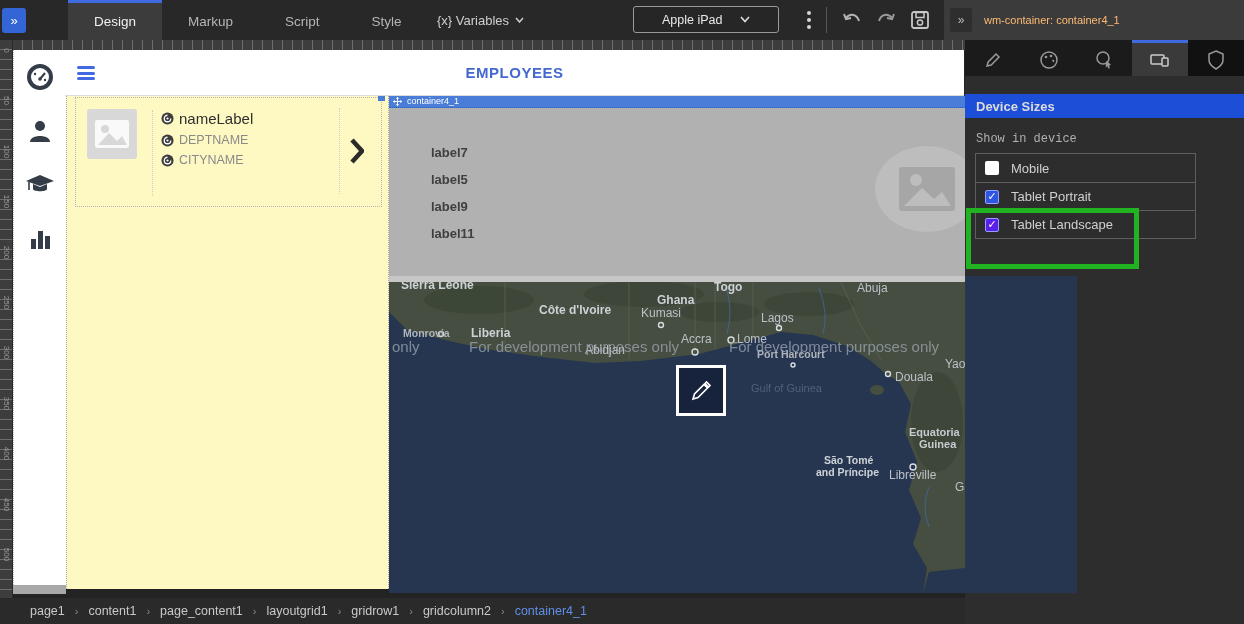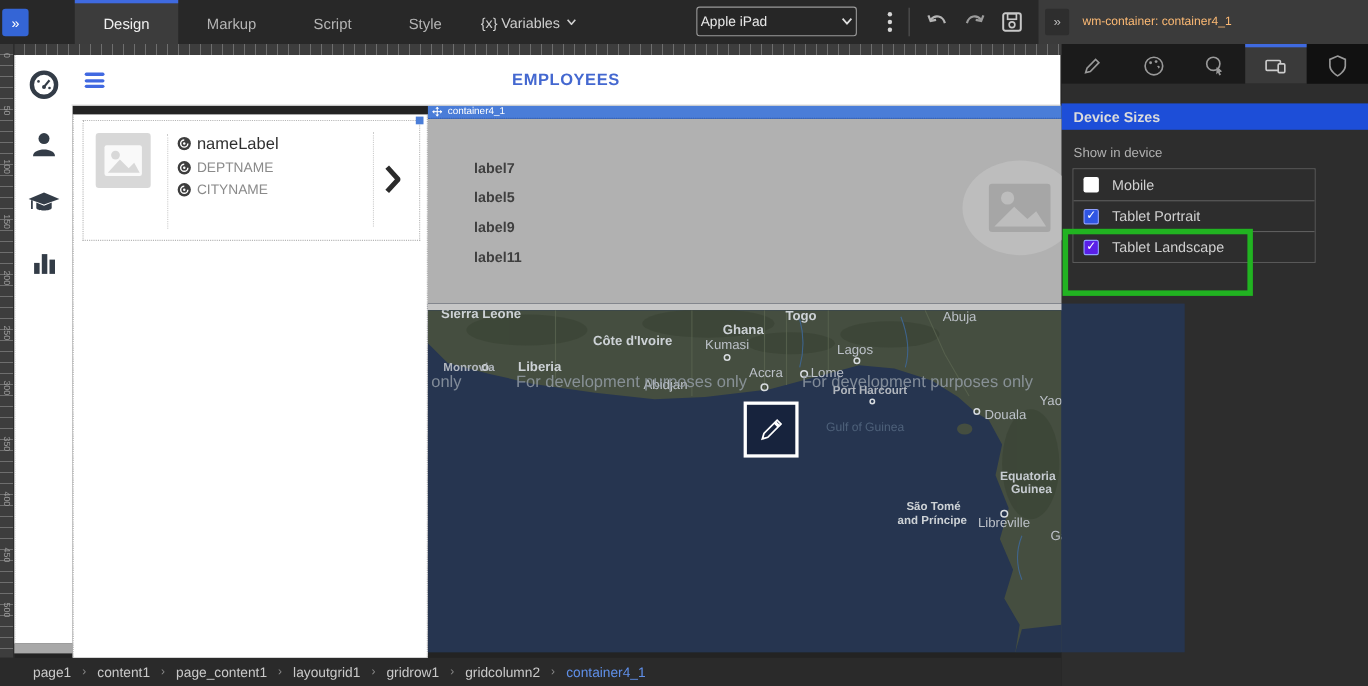--- a/index.html
+++ b/index.html
@@ -6,36 +6,36 @@
   *{box-sizing:border-box;font-family:"Liberation Sans","DejaVu Sans",sans-serif;}
   #app{position:relative;width:1244px;height:624px;background:#232323;overflow:hidden;}
 
   
   .topbar{position:absolute;left:0;top:0;width:944px;height:40px;background:#282828;}
   .collapse-btn{position:absolute;left:2px;top:8px;width:24px;height:25px;background:#3465d6;border-radius:3px;color:#fff;font-size:13px;display:flex;align-items:center;justify-content:center;}
   .tabs{position:absolute;left:68px;top:0;height:40px;display:flex;}
   .tab{height:40px;padding:0 26px;display:flex;align-items:center;color:#b5b5b5;font-size:13.5px;border-top:3px solid transparent;cursor:pointer;}
   .tab.active{background:#3c3c3c;border-top-color:#3f6ae0;color:#f0f0f0;}
   .variables{position:absolute;left:437px;top:0;height:40px;display:flex;align-items:center;gap:6px;color:#cfcfcf;font-size:13px;}
-  .select-box{position:absolute;left:633px;top:6px;width:146px;height:27px;border:1px solid #9a9a9a;border-radius:3px;background:#262626;color:#e8e8e8;font-size:12.5px;display:flex;align-items:center;padding:0 3px;justify-content:space-between;}
+  .select-box{position:absolute;left:633px;top:6px;width:146px;height:27px;border:1px solid #9a9a9a;border-radius:3px;background:#262626;color:#e8e8e8;font-size:12.5px;display:flex;align-items:center;padding:0 28px;justify-content:space-between;}
   .kebab{position:absolute;left:802px;top:9px;width:14px;height:22px;display:flex;flex-direction:column;align-items:center;justify-content:space-between;padding:2px 0;}
   .kebab i{width:4px;height:4px;border-radius:50%;background:#d5d5d5;}
   .tb-divider{position:absolute;left:826px;top:7px;width:1px;height:26px;background:#555;}
   .tb-icon{position:absolute;top:7px;width:28px;height:26px;display:flex;align-items:center;justify-content:center;}
   
   .panel-header{position:absolute;left:944px;top:0;width:300px;height:40px;background:#3b3b3b;display:flex;align-items:center;}
   .panel-toggle{width:22px;height:24px;margin-left:6px;background:#2e2e2e;border-radius:2px;color:#bbb;font-size:12px;display:flex;align-items:center;justify-content:center;}
   .panel-title{color:#fdba74;font-size:11px;margin-left:12px;white-space:nowrap;}
   .inspector{position:absolute;left:965px;top:40px;width:279px;height:584px;background:#2d2d2d;}
   .ins-tabs{position:absolute;left:0;top:0;width:279px;height:36px;background:#1b1b1b;display:flex;}
   .ins-tab{width:55.8px;height:36px;display:flex;align-items:center;justify-content:center;border-top:3px solid transparent;}
   .ins-tab.active{background:#3a3a3a;border-top-color:#3f6ae0;}
   .ins-tab.last{background:#111;}
   .section-bar{position:absolute;left:0;top:54px;width:279px;height:24px;background:#1d4ed8;color:#dcdcdc;font-weight:bold;font-size:13px;display:flex;align-items:center;padding-left:11px;}
-  .group-label{position:absolute;left:11px;top:92px;color:#b0b0b0;font-size:12px;}
+  .group-label{position:absolute;left:11px;top:92px;color:#b0b0b0;font-size:12px;font-family:Liberation Mono, monospace;}
   .device-list{position:absolute;left:10px;top:113px;width:221px;border:1px solid #5e5e5e;}
   .device-row{height:28px;display:flex;align-items:center;border-top:1px solid #5e5e5e;padding-left:9px;gap:12px;background:#2d2d2d;}
   .device-row:first-child{border-top:none;}
   .cb{width:14px;height:14px;border-radius:2px;background:#fff;display:flex;align-items:center;justify-content:center;color:#fff;font-size:11px;line-height:1;}
   .device-row .lbl{color:#d0d0d0;font-size:13px;}
   .green-box{position:absolute;left:966px;top:208px;width:173px;height:61px;border:5px solid #21b321;z-index:50;pointer-events:none;}
 
   
   .corner{position:absolute;left:0;top:40px;width:13px;height:10px;background:#333;}
   .vruler{position:absolute;left:0;top:40px;width:13px;height:558px;background:#3d3d3d;border-right:1px solid #2a2a2a;
@@ -45,21 +45,21 @@
     background-image:repeating-linear-gradient(to right,transparent 0,transparent 9px,#6e6e6e 9px,#6e6e6e 10px);}
   .widget-sidebar{position:absolute;left:13px;top:50px;width:53px;height:535px;background:#fff;border-left:1px dotted #bbb;display:flex;flex-direction:column;align-items:center;padding-top:12px;gap:24px;}
   .sidebar-strip{position:absolute;left:13px;top:585px;width:53px;height:9px;background:#a8a8a8;}
   .wicon{width:30px;height:30px;display:flex;align-items:center;justify-content:center;}
 
   
   .emp-header{position:absolute;left:65px;top:50px;width:899px;height:46px;background:#fff;border-bottom:1px solid #dcdcdc;z-index:5;}
   .hamburger{position:absolute;left:12px;top:16px;width:18px;height:14px;display:flex;flex-direction:column;justify-content:space-between;}
   .hamburger i{height:3px;background:#4169e1;border-radius:2px;}
   .emp-title{position:absolute;left:0;right:0;top:14px;text-align:center;color:#4468d0;font-size:15px;font-weight:bold;letter-spacing:.5px;}
-  .list-panel{position:absolute;left:66px;top:104px;width:323px;height:497px;background:#ffffff;border-left:1px dotted #aaa;border-right:1px dotted #aaa;text-align:center;}
+  .list-panel{position:absolute;left:66px;top:92px;width:323px;height:497px;background:#fef9c3;border-left:1px dotted #aaa;border-right:1px dotted #aaa;text-align:center;}
   .list-card{position:absolute;left:8px;top:5px;width:307px;height:110px;border:1px dotted #b5b5b5;}
   .img-cell{position:absolute;left:11px;top:11px;width:50px;height:50px;background:#d8d8d8;border-radius:3px;display:flex;align-items:center;justify-content:center;}
   .card-rows{position:absolute;left:76px;top:12px;border-left:1px dotted #ccc;padding-left:8px;height:86px;}
   .card-row{display:flex;align-items:center;gap:5px;margin-bottom:6px;}
   .card-row .t0{font-size:15px;color:#2f2f2f;}
   .card-row .t1{font-size:12.5px;color:#8a8a8a;}
   .chev-cell{position:absolute;right:8px;top:10px;bottom:12px;width:34px;border-left:1px dotted #ccc;display:flex;align-items:center;justify-content:center;}
   .blue-handle{position:absolute;right:-4px;top:-4px;width:7px;height:7px;background:#4a7dd8;}
 
   .right-col{position:absolute;left:389px;top:96px;width:576px;height:497px;}

